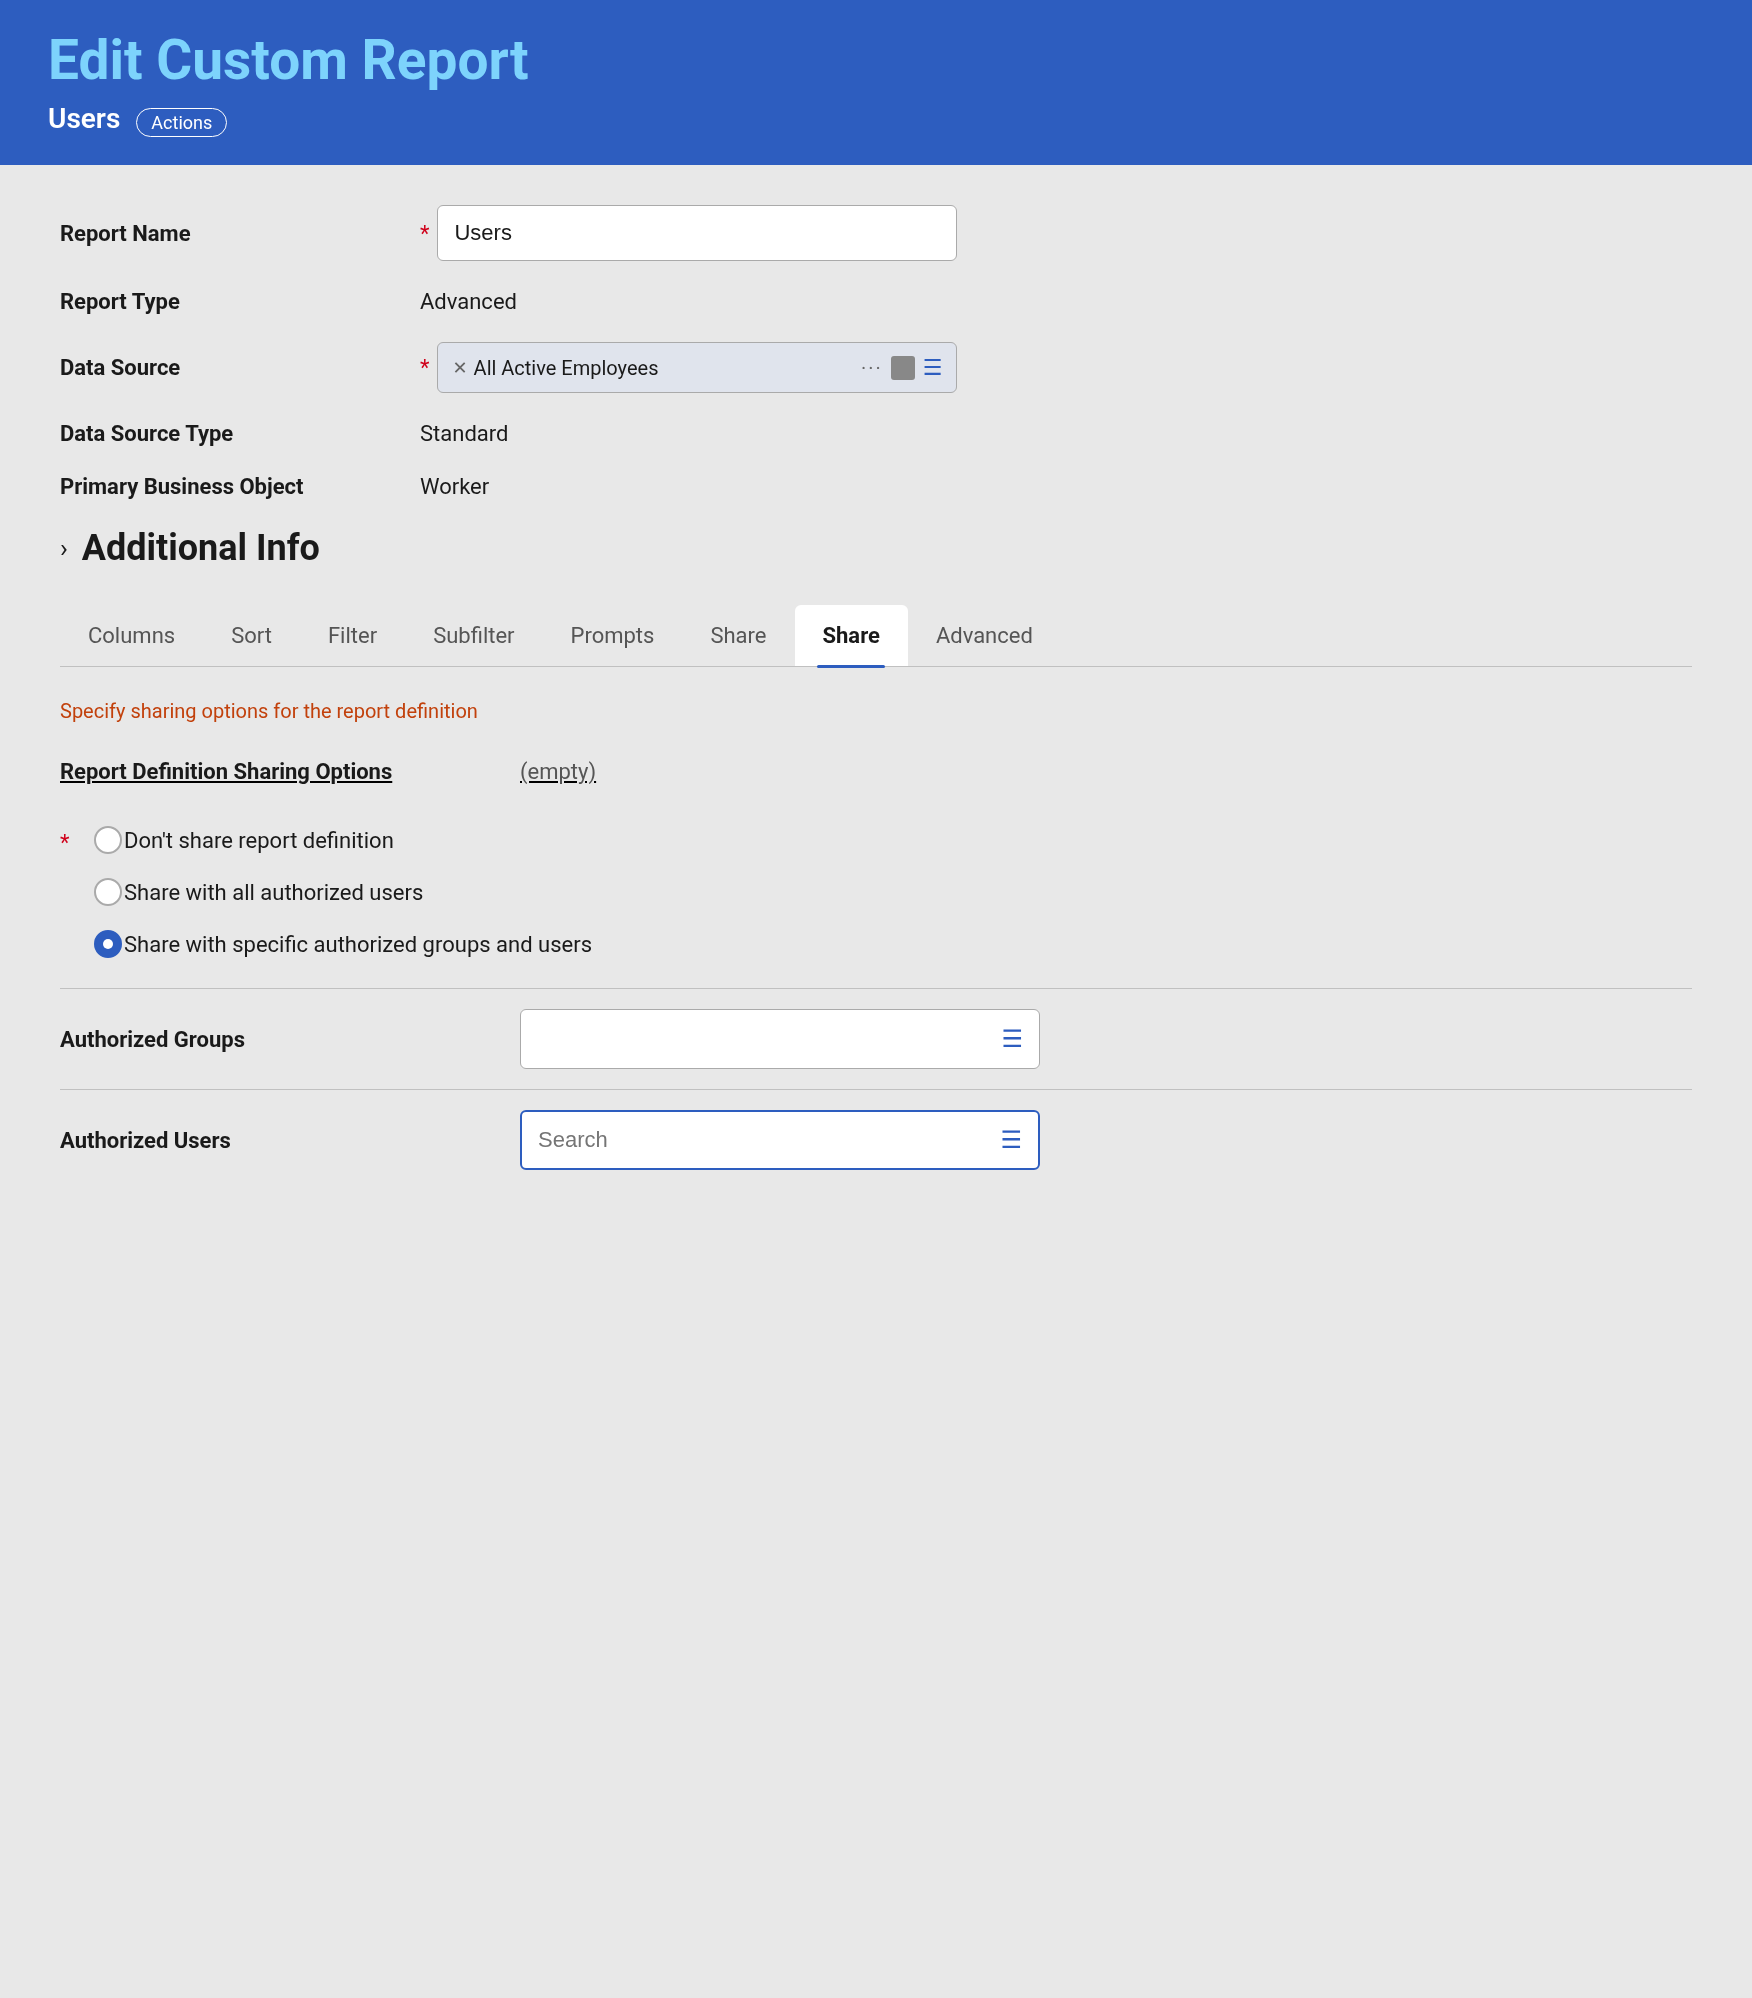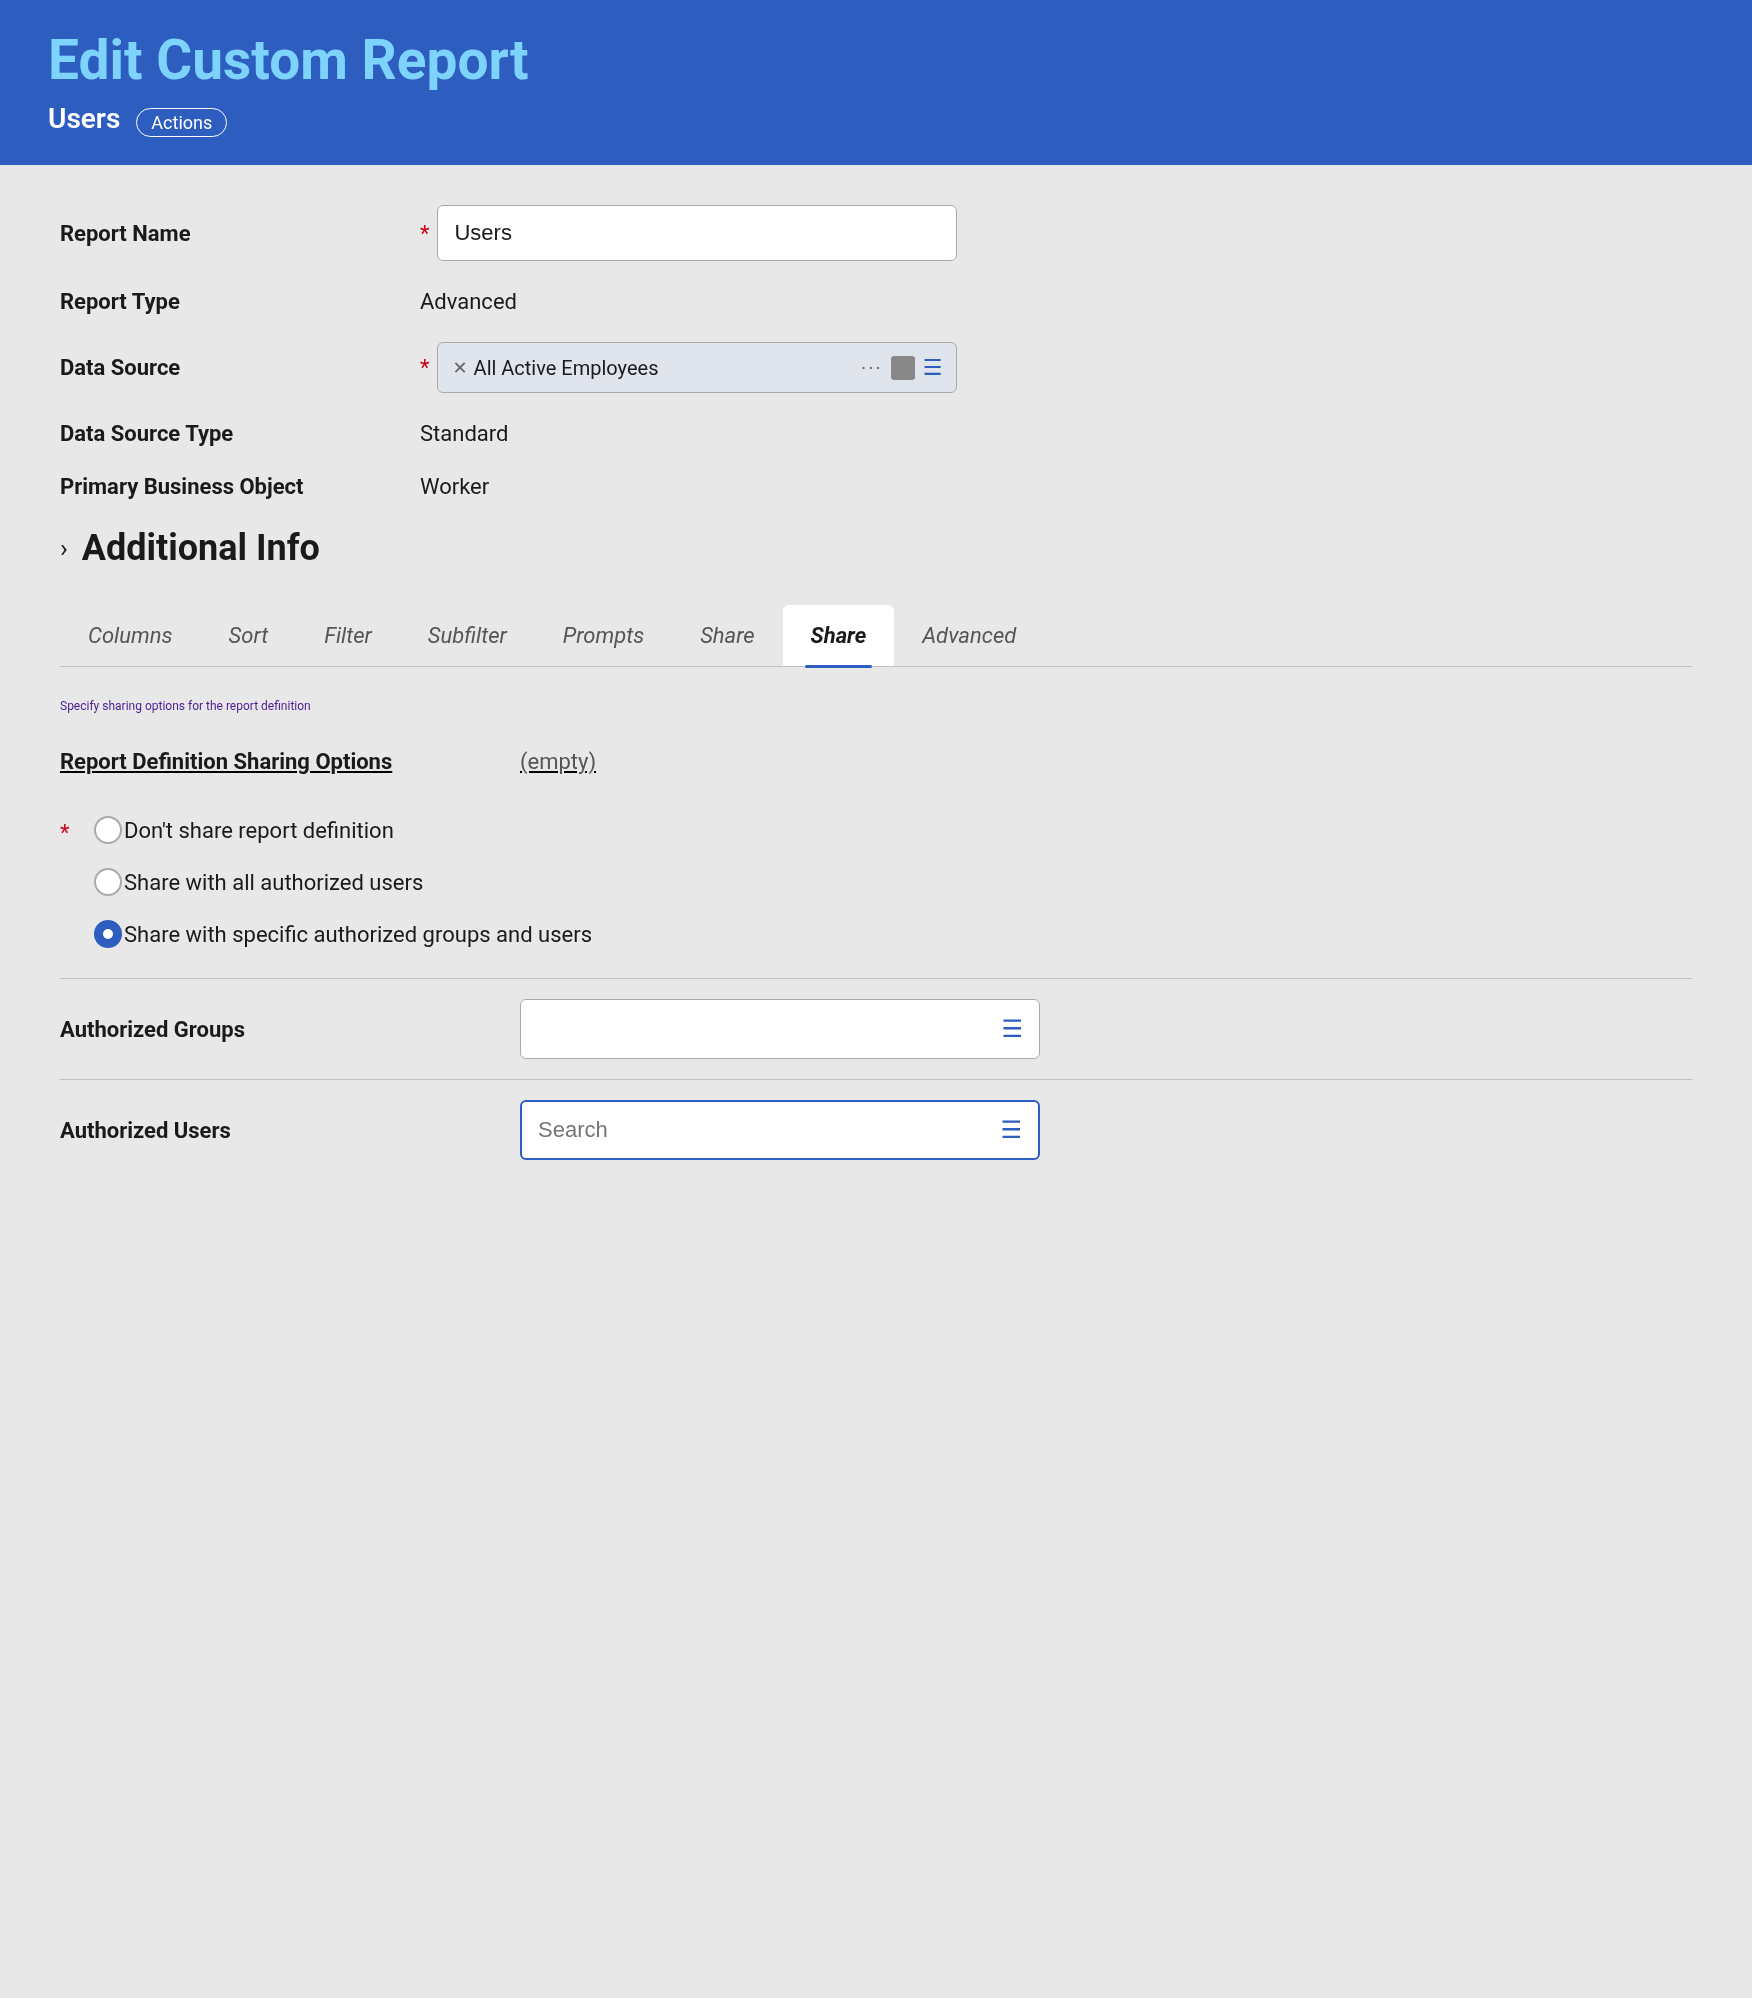--- a/index.html
+++ b/index.html
@@ -152,21 +152,20 @@
       font-weight: 700;
       color: #1a1a1a;
     }
 
     .tabs-container {
       background: #e8e8e8;
       border-bottom: 1.5px solid #c0c0c0;
       display: flex;
       gap: 0;
       margin-bottom: 0;
-      font-style: italic;
     }
 
     .tab {
       padding: 18px 28px;
       font-size: 22px;
       color: #555;
       cursor: pointer;
       position: relative;
       white-space: nowrap;
     }
@@ -188,22 +187,22 @@
       background: #2d5dbf;
       border-radius: 2px;
     }
 
     .tab-content {
       background: #e8e8e8;
       padding: 32px 0;
     }
 
     .tab-description {
-      font-size: 12px;
-      color: #4c1d95;
+      font-size: 20px;
+      color: #c2410c;
       margin-bottom: 36px;
     }
 
     .section-row {
       display: flex;
       align-items: flex-end;
       margin-bottom: 42px;
       text-decoration: underline;
     }
 

